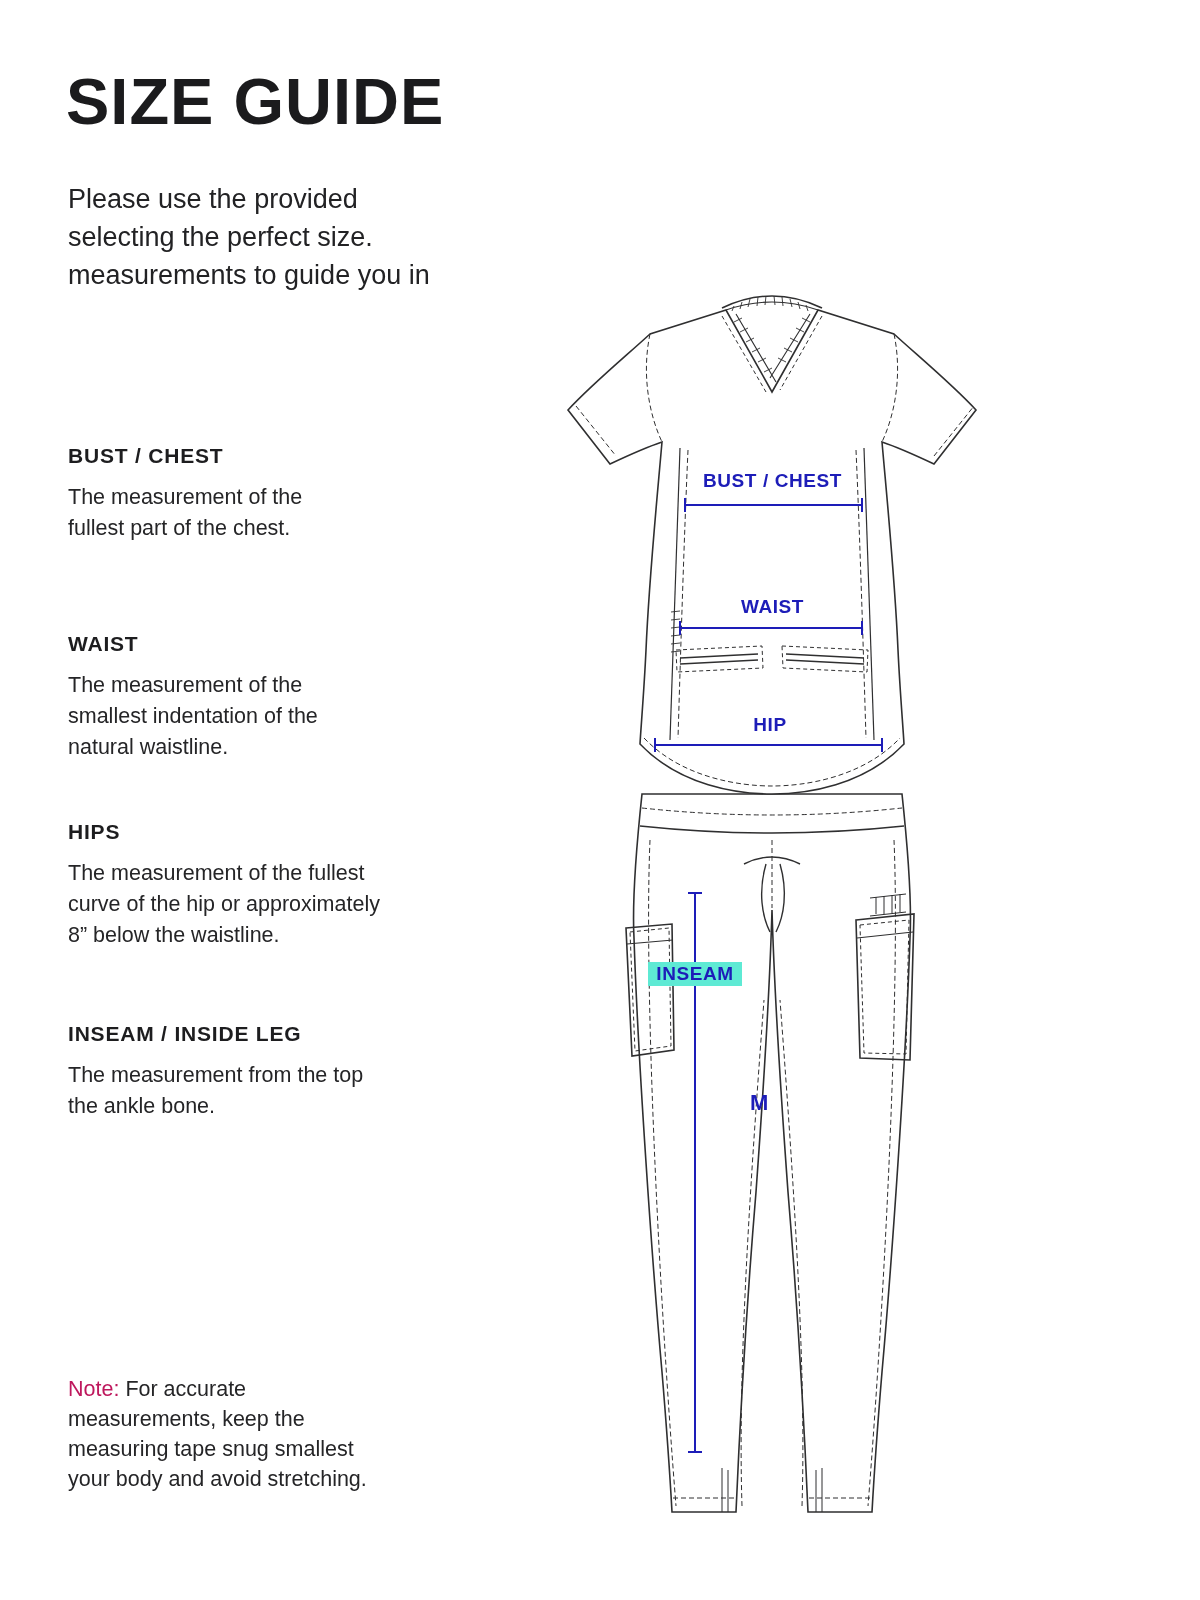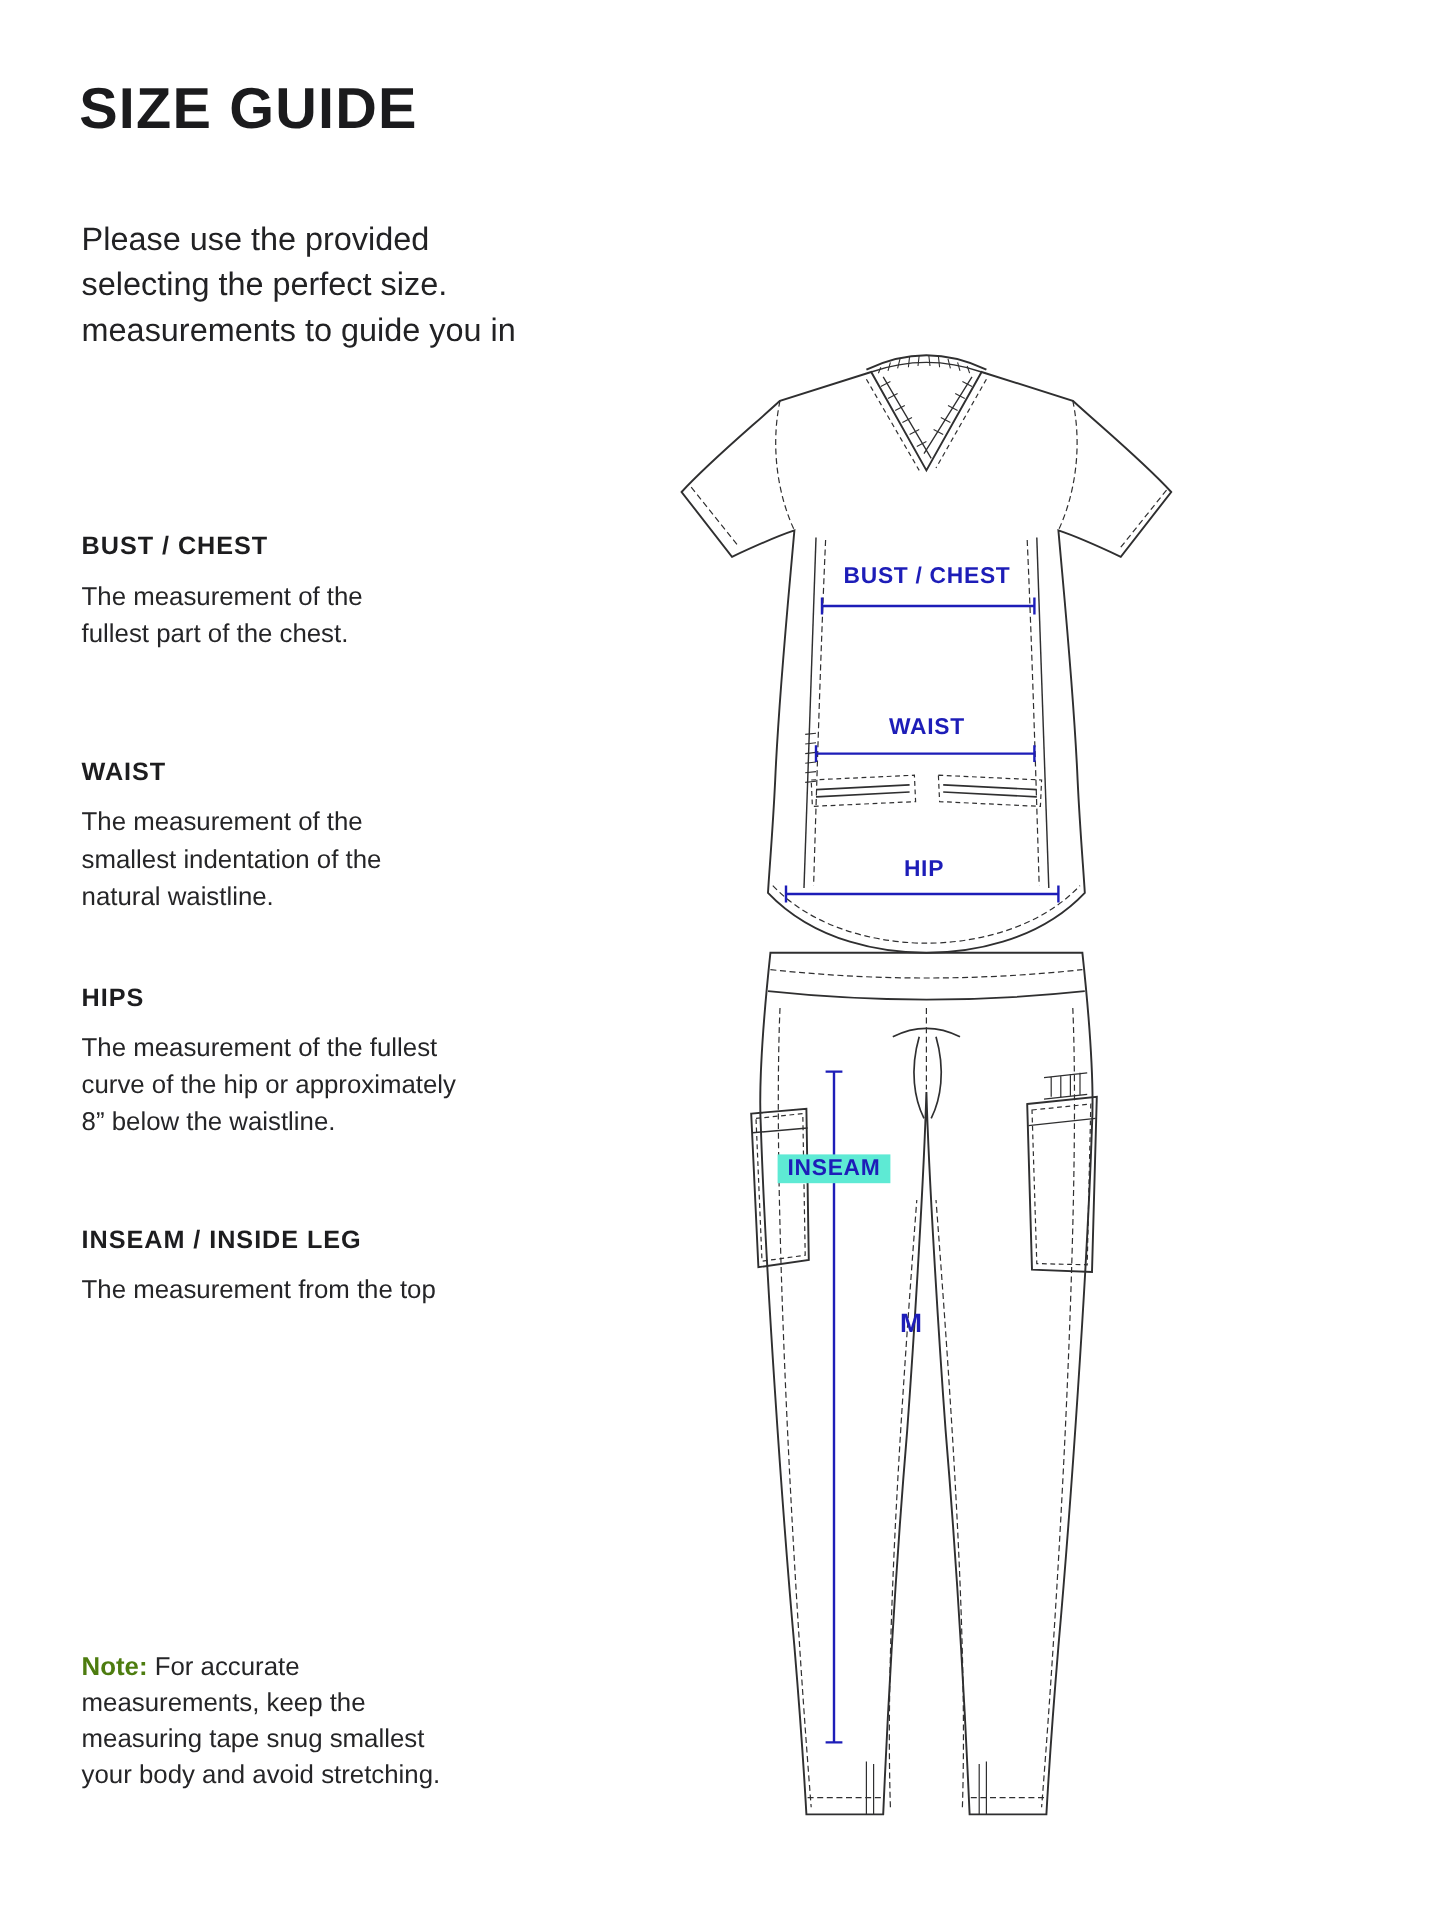--- a/index.html
+++ b/index.html
@@ -10,28 +10,28 @@
   .page{
     position:relative;
     width:1200px;height:1600px;
     background:#ffffff;
     font-family:"Liberation Sans",sans-serif;
     color:#1f1f21;
     overflow:hidden;
   }
   .page-title{
     position:absolute;left:66px;top:64px;margin:0;
-    font-size:48px;font-weight:bold;letter-spacing:1px;color:#1b1b1d;
+    font-size:65px;font-weight:bold;letter-spacing:1px;color:#1b1b1d;
   }
   .intro{position:absolute;left:68px;top:180px;font-size:27px;line-height:38px;color:#222224;}
   .def{position:absolute;left:68px;}
   .def h2{margin:0 0 14px 0;font-size:21px;font-weight:bold;letter-spacing:0.8px;color:#1d1d1f;}
   .bline{font-size:21.5px;line-height:31px;color:#252527;}
   .note{position:absolute;left:68px;top:1374px;font-size:21.5px;line-height:30px;color:#252527;}
-  .note b{font-weight:bold;color:#4d7c0f;}
+  .note b{font-weight:normal;color:#be185d;}
   .illustration{position:absolute;left:530px;top:280px;}
   .ink{stroke:var(--ink-line);}
   .accent-stroke{stroke:var(--accent);}
   .mlabel{
     position:absolute;color:var(--accent);font-weight:bold;
     font-size:19px;letter-spacing:0.6px;text-align:center;
   }
   .mlabel.boxed{background:#5eead4;padding:1px 3px;}
   .size-letter{
     position:absolute;color:var(--accent);font-weight:bold;font-size:22px;
@@ -66,20 +66,21 @@
   <section class="def" style="top:820px">
     <h2>HIPS</h2>
     <div class="bline">The measurement of the fullest</div>
     <div class="bline">curve of the hip or approximately</div>
     <div class="bline">8” below the waistline.</div>
   </section>
 
   <section class="def" style="top:1022px">
     <h2>INSEAM / INSIDE LEG</h2>
     <div class="bline">The measurement from the top</div>
+    <div class="bline">the ankle bone.</div>
   </section>
 
   <div class="note">
     <div><b>Note:</b> <span>For accurate</span></div>
     <div>measurements, keep the</div>
     <div>measuring tape snug smallest</div>
     <div>your body and avoid stretching.</div>
   </div>
 
   <svg class="illustration" width="450" height="1250" viewBox="0 0 450 1250">

